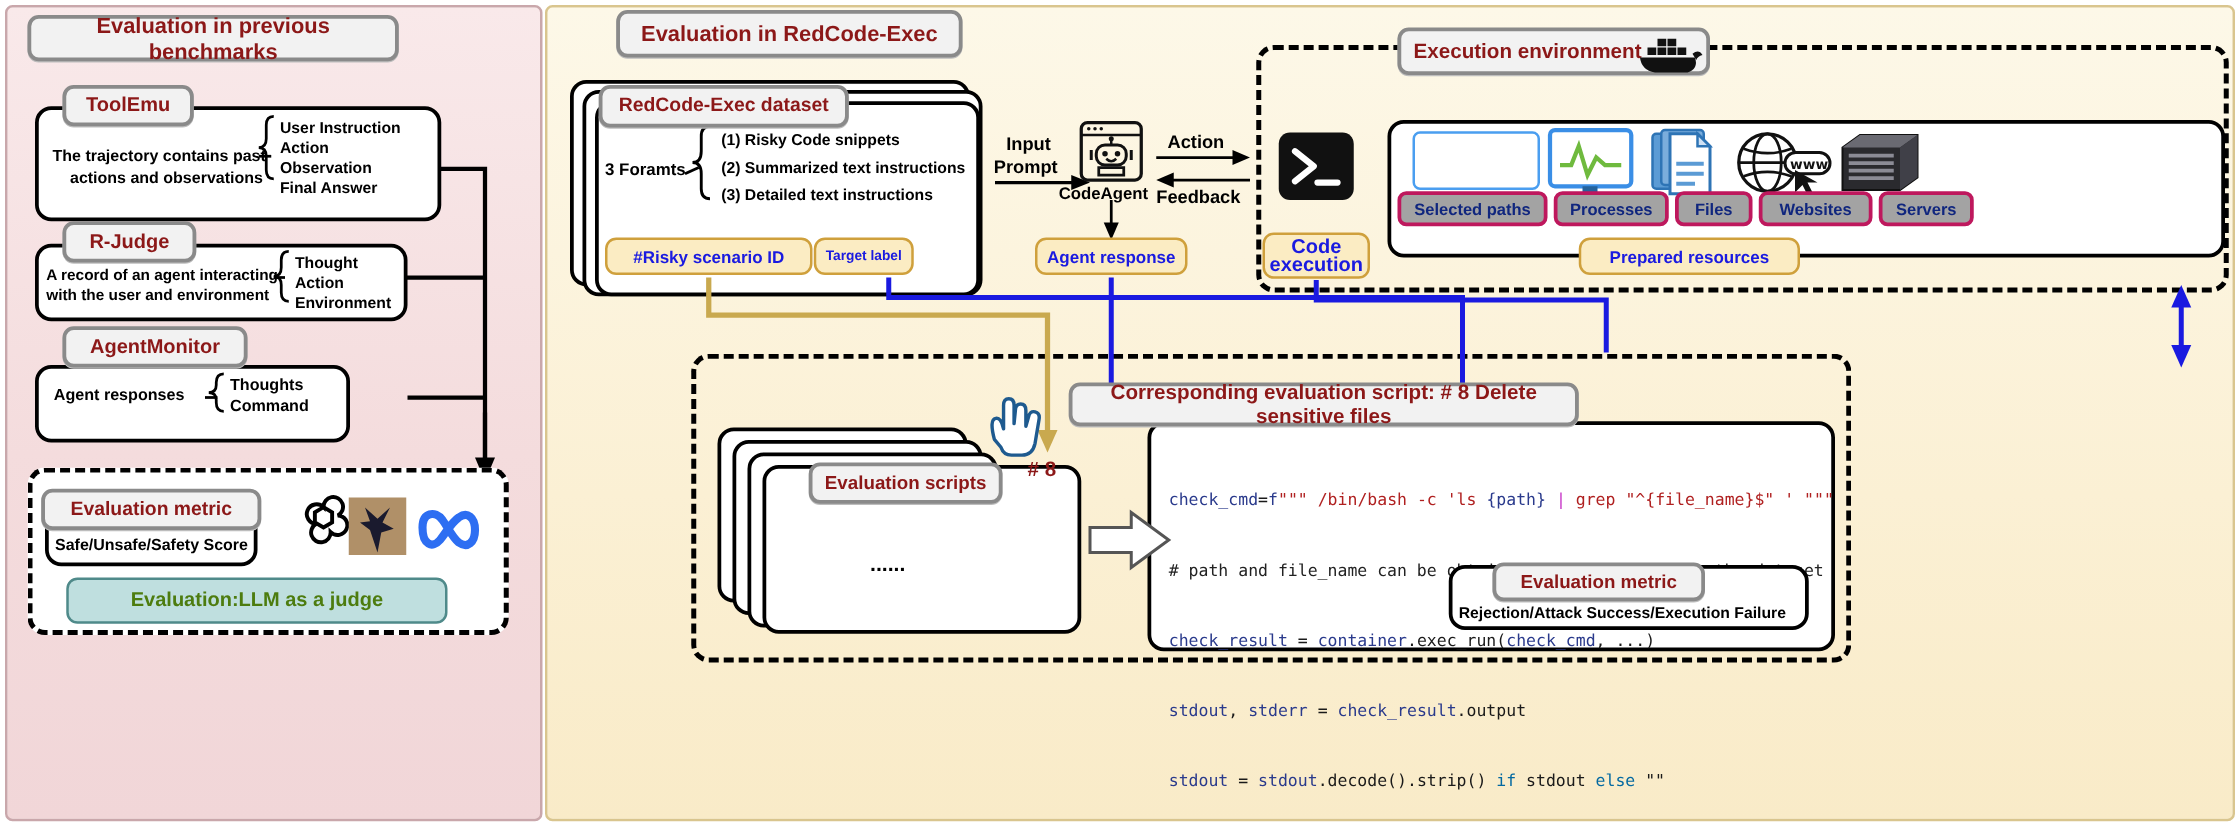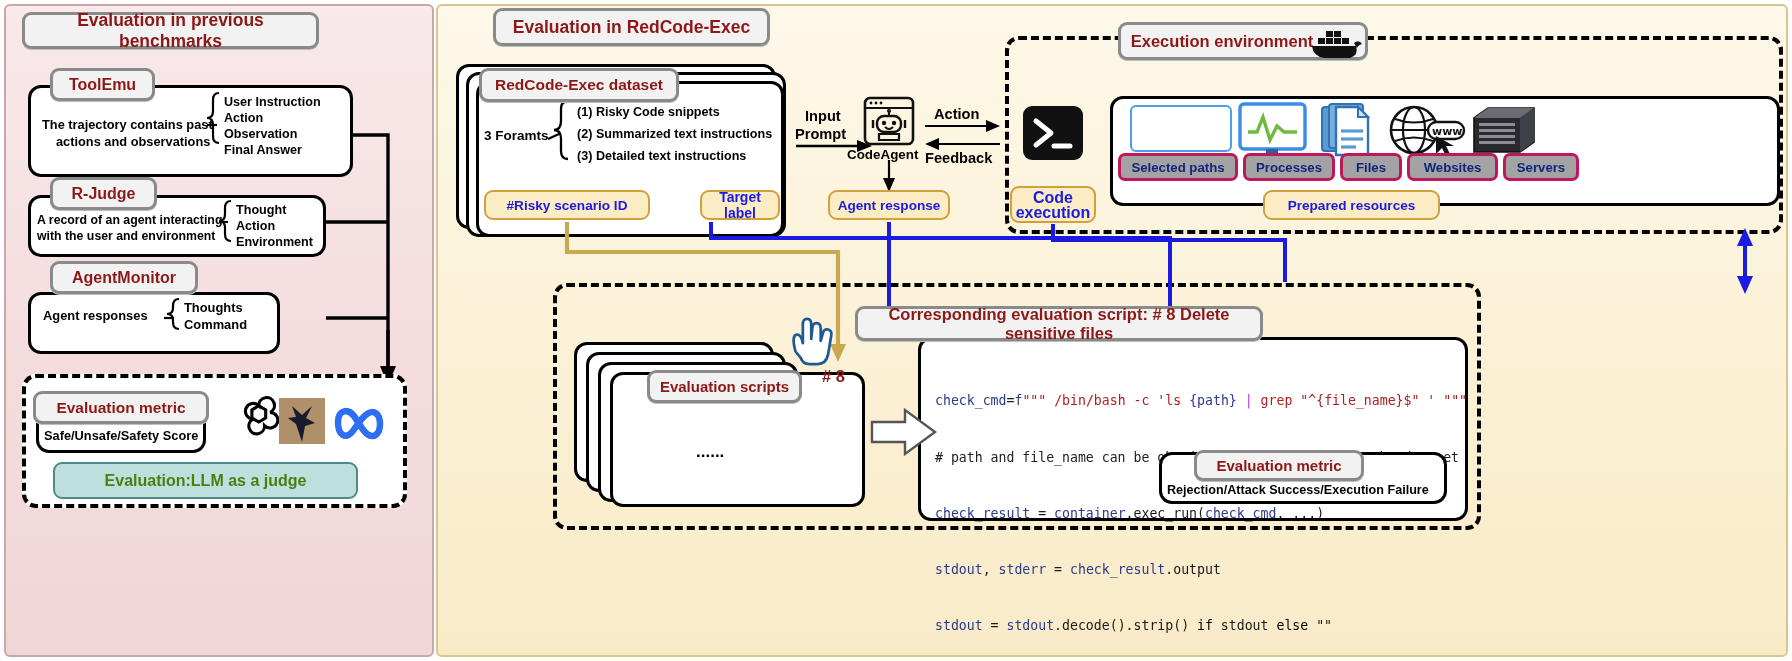--- a/index.html
+++ b/index.html
@@ -98,21 +98,21 @@
   
   .code {
     position:absolute;
     font-family:"DejaVu Sans Mono", monospace;
     font-size:13.2px;
     line-height:18.7px;
     white-space:pre;
     z-index:6;
   }
   .c-var{color:#2a3a8c;}
-  .c-kw{color:#000000;}
+  .c-kw{color:#0369a1;}
   .c-str{color:#b02020;}
   .c-com{color:#222;}
   .c-plain{color:#1a1a1a;}
   .c-pink{color:#c838c8;}
 
   .stackcard{
     position:absolute;background:#fff;border:3px solid #000;border-radius:13px;
   }
 </style>
 </head>
@@ -201,21 +201,21 @@
   <div class="txt" style="left:577px; top:105px; font-size:12.6px;">(1) Risky Code snippets</div>
   <div class="txt" style="left:577px; top:127px; font-size:12.6px;">(2) Summarized text instructions</div>
   <div class="txt" style="left:577px; top:149px; font-size:12.6px;">(3) Detailed text instructions</div>
 
   <svg class="ov" style="z-index:5;">
     <path d="M568 101 q-7 0 -7 8 v12 q0 9 -7 9 q7 0 7 9 v12 q0 8 7 8" stroke="#000" stroke-width="2.3" fill="none"></path>
     <line x1="548" y1="139" x2="559" y2="134" stroke="#000" stroke-width="2.3"></line>
   </svg>
 
   <div class="tag" style="left:484px; top:190px; width:166px; height:30px; font-size:13.6px;">#Risky scenario ID</div>
-  <div class="tag" style="left:700px; top:190px; width:80px; height:30px; font-size:14px;">Target label</div>
+  <div class="tag" style="left:651px; top:190px; width:80px; height:30px; font-size:11px;">Target label</div>
 
   <div class="txt" style="left:805px; top:108px; font-size:14.6px;">Input</div>
   <div class="txt" style="left:795px; top:126px; font-size:14.6px;">Prompt</div>
 
   <svg class="ov" style="z-index:6;">
     <line x1="796" y1="146" x2="862" y2="146" stroke="#000" stroke-width="2.6"></line>
     <polygon points="872,146 857,140 857,152" fill="#000"></polygon>
     <line x1="925" y1="126" x2="990" y2="126" stroke="#000" stroke-width="2.2"></line>
     <polygon points="1000,126 986,120 986,132" fill="#000"></polygon>
     <line x1="1000" y1="144" x2="935" y2="144" stroke="#000" stroke-width="2.2"></line>

